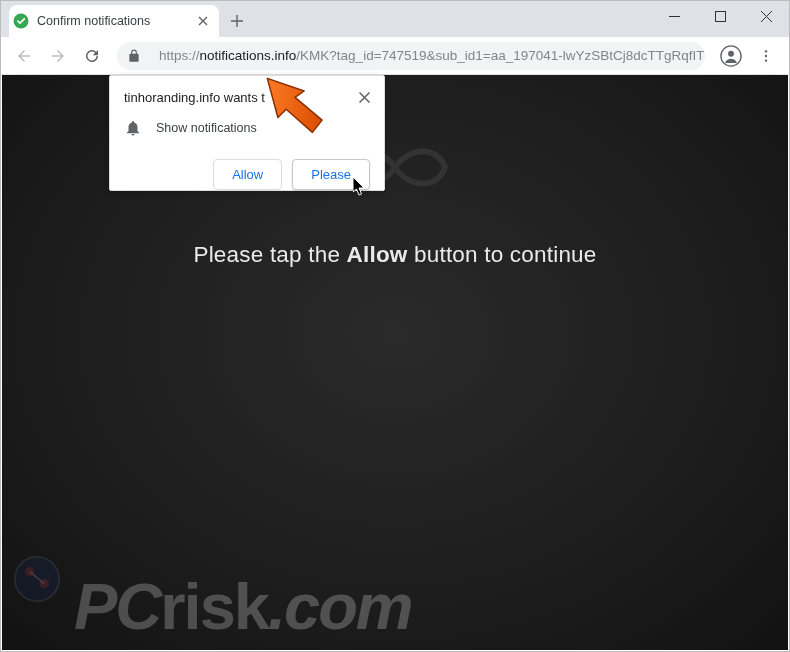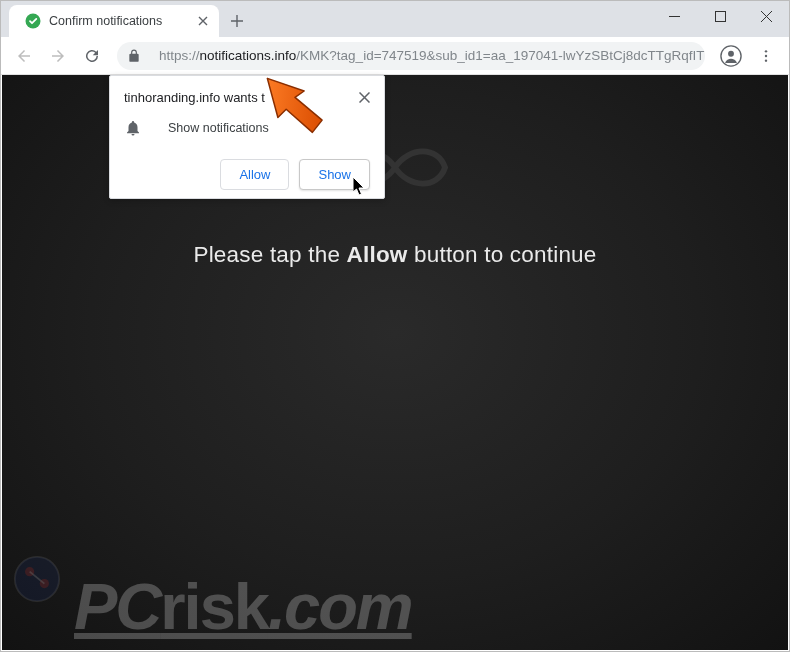--- a/index.html
+++ b/index.html
@@ -1,20 +1,20 @@
 <!DOCTYPE html>
 <html><head>
   <meta charset="utf-8">
   <style>
     * { margin: 0; padding: 0; box-sizing: border-box; }
     body { font-family: 'Segoe UI', Arial, sans-serif; width: 790px; height: 652px; overflow: hidden; background: #fff; position: relative; border: 1px solid #bbb; }
     
     
     .titlebar { height: 36px; display: flex; align-items: flex-start; background: #dee1e6; position: relative; }
-    .tab { background: #fff; height: 32px; margin-top: 4px; margin-left: 8px; padding: 0 8px 0 16px; display: flex; align-items: center; gap: 8px; border-radius: 8px 8px 0 0; font-size: 12.5px; color: #3c4043; min-width: 210px; position: relative; }
+    .tab { background: #fff; height: 32px; margin-top: 4px; margin-left: 8px; padding: 0 8px 0 4px; display: flex; align-items: center; gap: 8px; border-radius: 8px 8px 0 0; font-size: 12.5px; color: #3c4043; min-width: 210px; position: relative; }
     .tab-favicon { width: 16px; height: 16px; }
     .tab-close { width: 16px; height: 16px; display: flex; align-items: center; justify-content: center; color: #5f6368; margin-left: auto; }
     .newtab { width: 28px; height: 28px; display: flex; align-items: center; justify-content: center; margin-top: 6px; margin-left: 4px; color: #5f6368; font-size: 17px; }
     .window-controls { position: absolute; right: 0; top: 0; height: 30px; display: flex; }
     .win-btn { width: 46px; height: 30px; display: flex; align-items: center; justify-content: center; color: #333; }
     
     
     .toolbar { height: 38px; background: #fff; display: flex; align-items: center; padding: 0 8px; border-bottom: 1px solid #e1e1e1; gap: 4px; }
     .nav-btn { width: 30px; height: 30px; display: flex; align-items: center; justify-content: center; color: #5f6368; border-radius: 50%; }
     .nav-btn.disabled { color: #bdbdbd; }
@@ -25,40 +25,40 @@
     .url-path { color: #80868b; }
     .user-icon { width: 32px; height: 32px; display: flex; align-items: center; justify-content: center; }
     
     
     .page { position: absolute; top: 74px; left: 1px; right: 1px; bottom: 1px; background: radial-gradient(ellipse at 50% 45%, #2a2a2a 0%, #1e1e1e 55%, #121212 100%); display: flex; flex-direction: column; align-items: center; justify-content: flex-start; color: #fff; }
     .infinity { width: 130px; height: 65px; margin-bottom: 42px; margin-top: 60px; }
     .page-text { font-size: 22.5px; font-weight: 300; color: #eaeaea; letter-spacing: 0.2px; }
     .page-text b { font-weight: 700; }
     
     
-    .dialog { position: absolute; left: 108px; top: 74px; width: 276px; background: #fff; border: 1px solid #dadce0; border-radius: 2px; box-shadow: 0 2px 6px rgba(0,0,0,0.2); z-index: 10; padding: 14px 14px 8px 14px; }
+    .dialog { position: absolute; left: 108px; top: 74px; width: 276px; background: #fff; border: 1px solid #dadce0; border-radius: 2px; box-shadow: 0 2px 6px rgba(0,0,0,0.2); z-index: 10; padding: 14px 14px 0 14px; }
     .dialog-title-row { display: flex; align-items: flex-start; justify-content: space-between; }
     .dialog-title { font-size: 13px; color: #202124; }
     .dialog-close { width: 12px; height: 12px; color: #5f6368; display: flex; align-items: center; justify-content: center; margin-top: 1px; }
-    .dialog-body { display: flex; align-items: center; gap: 26px; margin-top: 14px; }
+    .dialog-body { display: flex; align-items: center; gap: 14px; margin-top: 14px; }
     .bell-icon { color: #5f6368; width: 18px; height: 18px; flex-shrink: 0; }
     .dialog-text { font-size: 12.5px; color: #3c4043; }
     .dialog-buttons { display: flex; justify-content: flex-end; gap: 10px; margin-top: 22px; }
     .dlg-btn { border: 1px solid #dadce0; background: #fff; border-radius: 4px; padding: 7px 18px; font-size: 13px; color: #1a73e8; font-weight: 500; cursor: pointer; }
     .dlg-btn.block { box-shadow: 0 1px 2px rgba(0,0,0,0.12); border-color: #c8c8c8; }
     
     
     .arrow-overlay { position: absolute; left: 262px; top: 64px; z-index: 30; pointer-events: none; }
     
     
     .cursor { position: absolute; left: 352px; top: 176px; z-index: 40; pointer-events: none; }
     
     
     .watermark-logo { position: absolute; left: 12px; bottom: 48px; opacity: 0.35; z-index: 2; pointer-events: none; }
-    .watermark-text { position: absolute; left: 72px; bottom: 6px; color: rgba(240,240,240,0.25); font-size: 65px; font-weight: 700; font-style: italic; font-family: Arial, sans-serif; letter-spacing: -2px; z-index: 2; pointer-events: none; white-space: nowrap; text-decoration: underline; }
+    .watermark-text { position: absolute; left: 72px; bottom: 6px; color: rgba(240,240,240,0.25); font-size: 65px; font-weight: 700; font-style: italic; font-family: Arial, sans-serif; letter-spacing: -2px; z-index: 2; pointer-events: none; white-space: nowrap; }
     .watermark-text .r1 { font-style: normal; }
   </style>
 </head>
 <body>
 
 <div class="titlebar">
   <div class="tab">
     <span class="tab-favicon">
       <svg viewBox="0 0 16 16" width="16" height="16">
           <circle cx="8" cy="8" r="7.5" fill="#34a853"></circle>
@@ -176,21 +176,21 @@
   <div class="dialog-body">
     <span class="bell-icon">
       <svg width="18" height="18" viewBox="0 0 24 24">
           <path d="M12 22a2 2 0 0 0 2-2h-4a2 2 0 0 0 2 2zm6-6V11c0-3.1-1.6-5.6-4.5-6.3V4a1.5 1.5 0 1 0-3 0v.7C7.6 5.4 6 7.9 6 11v5l-2 2v1h16v-1l-2-2z" fill="#5f6368"></path>
         </svg>
     </span>
     <span class="dialog-text">Show notifications</span>
   </div>
   <div class="dialog-buttons">
     <button class="dlg-btn">Allow</button>
-    <button class="dlg-btn block">Show</button>
+    <button class="dlg-btn block">Please</button>
   </div>
 </div>
 
 <svg class="arrow-overlay" width="70" height="78" viewBox="0 0 70 78">
   <defs>
     <linearGradient id="og" x1="0" y1="0" x2="1" y2="1">
       <stop offset="0%" stop-color="#ff7f27"></stop>
       <stop offset="100%" stop-color="#d94b00"></stop>
     </linearGradient>
   </defs>

